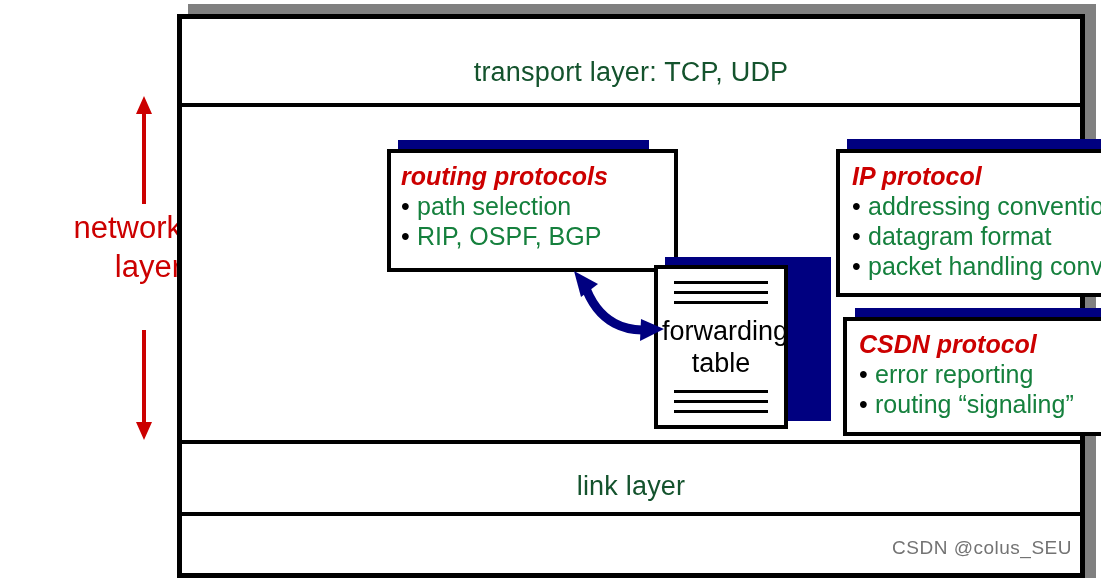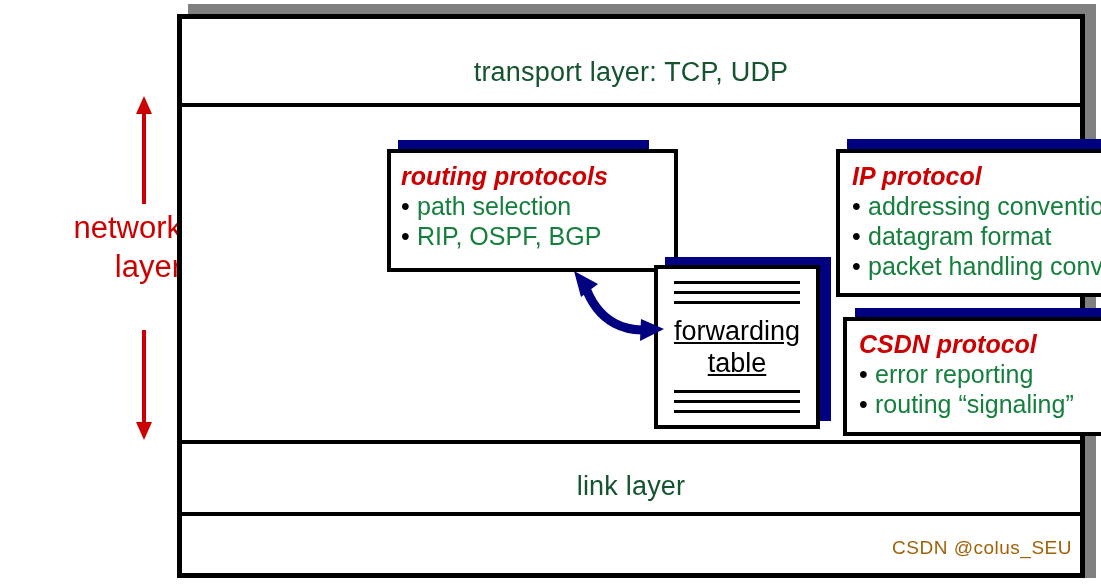--- a/index.html
+++ b/index.html
@@ -135,31 +135,30 @@
 
   
   #icmp-card        { left: 661px; top: 298px; width: 263px; height: 119px; padding: 8px 0 0 12px; }
   #icmp-card-shadow { left: 673px; top: 289px; width: 263px; height: 119px; }
 
   
   #forwarding-table-card {
     position: absolute;
     left: 472px;
     top: 246px;
-    width: 166px;
+    width: 134px;
     height: 164px;
     background: #ffffff;
     border: 4px solid #000000;
     box-sizing: border-box;
     z-index: 5;
     display: flex;
     flex-direction: column;
     justify-content: space-between;
     padding: 12px 0;
-    text-decoration: underline;
   }
   #forwarding-table-shadow {
     position: absolute;
     left: 483px;
     top: 238px;
     width: 166px;
     height: 164px;
     background: #000080;
     z-index: 4;
   }
@@ -189,21 +188,21 @@
     width: 100px;
     height: 90px;
     z-index: 6;
   }
 
   
   #watermark {
     position: absolute;
     right: 8px;
     bottom: 14px;
-    color: #a16207;
+    color: #737373;
     font-size: 19px;
     letter-spacing: 0.5px;
     z-index: 10;
   }
 </style>
 </head>
 <body>
 
 <div id="stack-shadow"></div>
 

